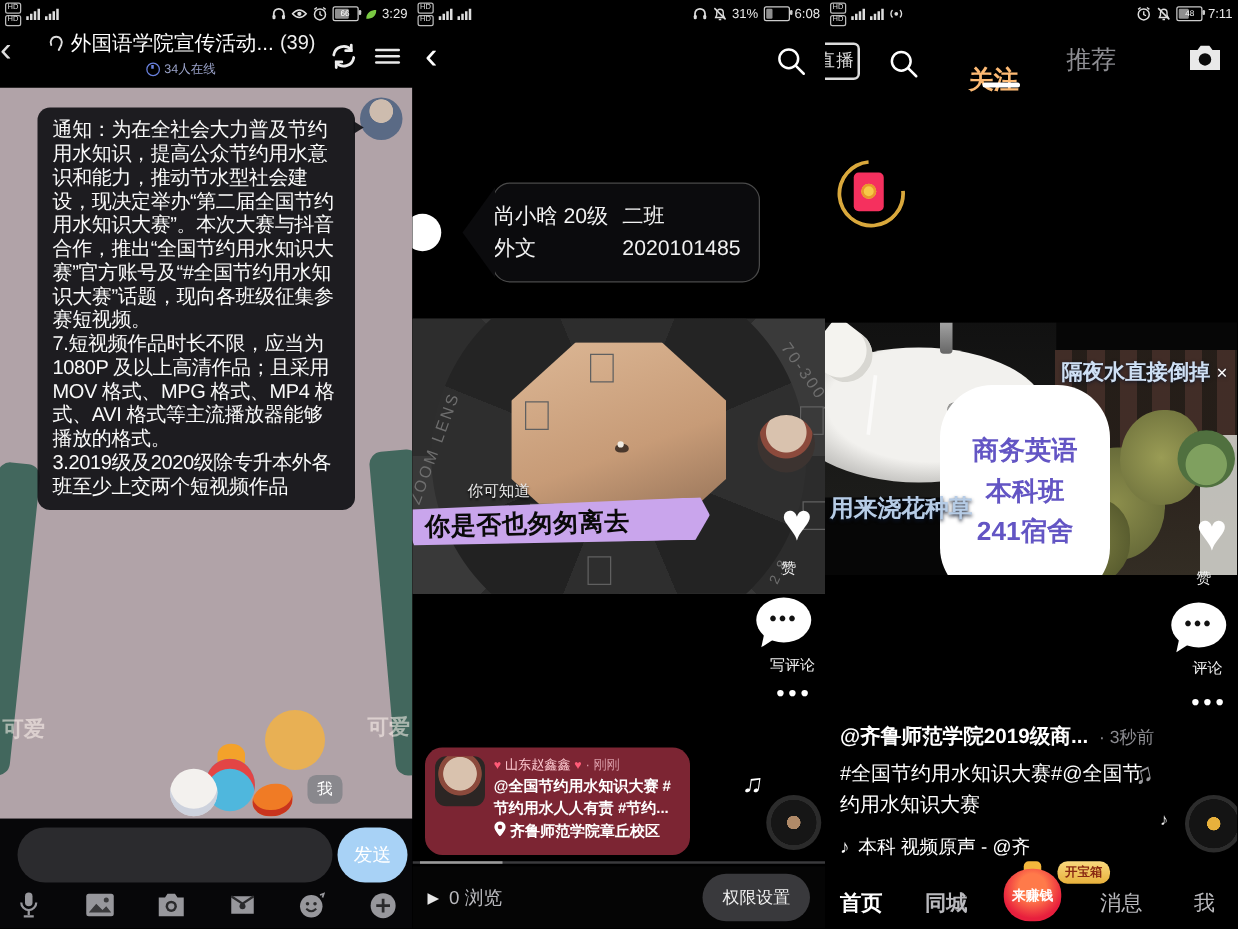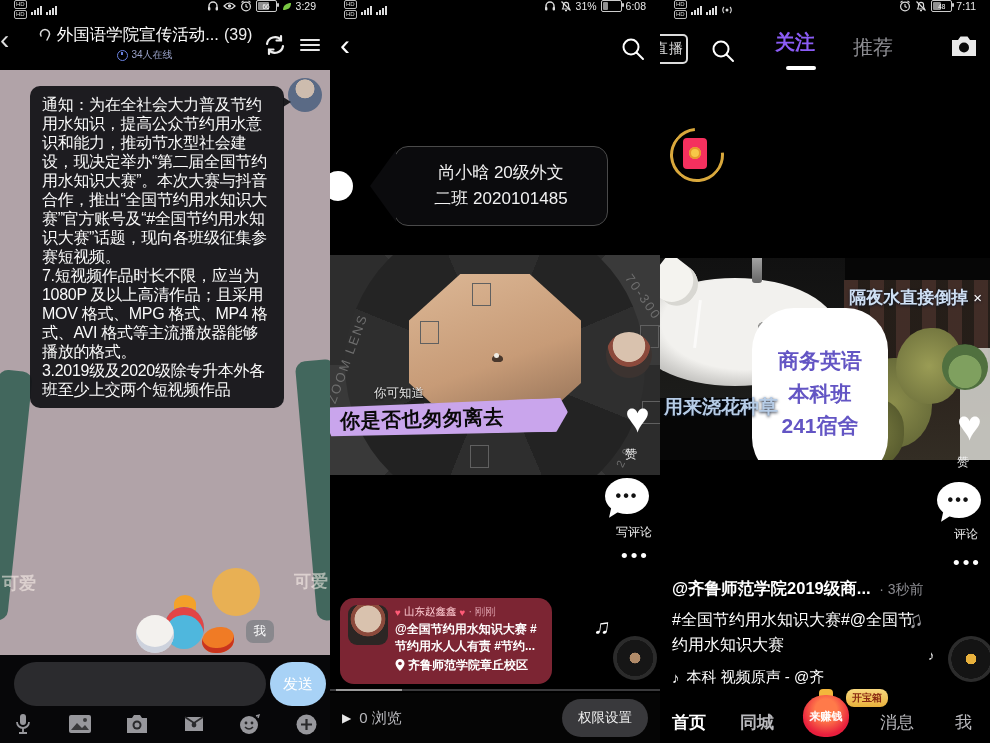--- a/index.html
+++ b/index.html
@@ -2,21 +2,21 @@
 <html><head>
 <meta charset="utf-8">
 <style>
   html,body{margin:0;padding:0;background:#000;}
   body{font-family:"Liberation Sans",sans-serif;-webkit-font-smoothing:antialiased;}
   .app{width:990px;height:743px;display:flex;overflow:hidden;background:#000;}
   .panel{position:relative;width:330px;height:743px;flex:none;background:#000;overflow:hidden;}
 
   
   .sbar{position:absolute;top:0;left:0;right:0;height:22px;background:#000;color:#e8e8e8;
-        display:flex;align-items:flex-start;justify-content:space-between;padding:0 14px;box-sizing:border-box;
+        display:flex;align-items:center;justify-content:space-between;padding:0 4px;box-sizing:border-box;
         font-size:10.5px;z-index:30;}
   .grp{display:flex;align-items:center;gap:4px;}
   .hdcol{display:flex;flex-direction:column;gap:1px;}
   .hd{font-size:6px;font-style:normal;border:1px solid #bbb;border-radius:2px;padding:0 1px;line-height:7px;color:#ddd;}
   .bars{display:flex;align-items:flex-end;gap:1px;height:10px;}
   .bars i{width:2px;background:#ddd;display:block;}
   .batt{width:19px;height:10px;border:1px solid #ccc;border-radius:2px;position:relative;
         display:flex;align-items:center;justify-content:center;font-size:6.5px;color:#fff;}
   .batt::after{content:"";position:absolute;right:-3px;top:2px;width:2px;height:4px;background:#ccc;border-radius:1px;}
   .batt .fill{position:absolute;left:1px;top:1px;bottom:1px;background:#8f8f8f;z-index:-1;border-radius:1px;}
@@ -63,21 +63,21 @@
   .sendbtn{position:absolute;right:4px;top:7px;width:56px;height:44px;background:#a8d2f6;border:none;
            border-radius:22px;color:#fff;font-size:15px;display:flex;align-items:center;justify-content:center;}
   .toolrow{position:absolute;left:0;right:0;bottom:4px;height:30px;display:flex;align-items:center;
            justify-content:space-between;padding:0 12px;}
 
   
   .mback{position:absolute;left:10px;top:30px;color:#fff;font-size:30px;font-weight:300;z-index:20;line-height:30px;}
   .msearch{position:absolute;right:14px;top:36px;z-index:20;}
   .wdot{position:absolute;left:-7px;top:171px;width:30px;height:30px;background:#fff;border-radius:50%;}
   .tag{position:absolute;left:64px;top:146px;width:212px;height:78px;background:#0b0b0d;border:1.5px solid #4a4a4a;
-       border-radius:14px;display:flex;flex-direction:column;align-items:center;justify-content:center;
+       border-radius:14px;display:flex;flex-direction:row;align-items:center;justify-content:center;
        color:#f2f2f2;font-size:17px;line-height:1.55;z-index:5;}
   .tag::after{content:"";position:absolute;left:-25px;top:50%;transform:translateY(-50%);width:0;height:0;
        border-top:36px solid transparent;border-bottom:36px solid transparent;border-right:26px solid #0b0b0d;}
   .vid2{position:absolute;left:0;right:0;top:255px;height:220px;background:#4a4a4a;overflow:hidden;}
   .ring1{position:absolute;left:50%;top:50%;width:430px;height:430px;transform:translate(-50%,-50%);border-radius:50%;
        background:conic-gradient(#2c2c2c 0 45deg,#3a3a3a 45deg 90deg,#2c2c2c 90deg 135deg,#383838 135deg 180deg,#2b2b2b 180deg 225deg,#393939 225deg 270deg,#2d2d2d 270deg 315deg,#373737 315deg 360deg);}
   .ring2{position:absolute;left:50%;top:50%;width:300px;height:300px;transform:translate(-50%,-50%) rotate(22deg);border-radius:50%;
        background:conic-gradient(#242424 0 45deg,#2f2f2f 45deg 90deg,#232323 90deg 135deg,#2e2e2e 135deg 180deg,#222 180deg 225deg,#2e2e2e 225deg 270deg,#242424 270deg 315deg,#2d2d2d 315deg 360deg);}
   .octa{position:absolute;left:50%;top:44%;width:172px;height:156px;transform:translate(-50%,-50%);
        clip-path:polygon(30% 0,70% 0,100% 30%,100% 70%,70% 100%,30% 100%,0 70%,0 30%);
@@ -102,38 +102,38 @@
   .moredots{position:absolute;color:#fff;font-size:19px;letter-spacing:3px;z-index:8;}
   .card{position:absolute;left:10px;top:598px;width:212px;height:86px;background:#7c2533;border-radius:14px;
        display:flex;gap:7px;padding:7px 8px;box-sizing:border-box;z-index:8;}
   .card-av{width:40px;height:40px;border-radius:9px;flex:none;
        background:radial-gradient(circle at 50% 35%,#d9c2ae 0 40%,#8c4a3c 42% 52%,#2c2624 54% 100%);}
   .card-col{display:flex;flex-direction:column;color:#fff;min-width:0;}
   .card-name{font-size:10.5px;color:#ffccd3;white-space:nowrap;display:flex;gap:3px;align-items:center;}
   .card-name .hh{color:#ff5b77;font-size:10px;}
   .card-name .tm{color:#d89aa6;}
   .card-cap{font-size:12px;font-weight:bold;line-height:1.4;margin-top:2px;}
-  .card-loc{font-size:12px;font-weight:bold;margin-top:2px;display:flex;align-items:center;gap:3px;white-space:nowrap;}
+  .card-loc{font-size:12px;font-weight:bold;margin-top:2px;display:flex;gap:3px;white-space:nowrap;}
   .note2{position:absolute;left:264px;top:614px;color:#fff;font-size:22px;transform:rotate(8deg);z-index:8;}
   .vinyl{position:absolute;left:283px;top:636px;width:44px;height:44px;border-radius:50%;z-index:8;
        background:radial-gradient(circle,#b08a68 0 17%,#161616 18% 58%,#2b2b2b 59% 75%,#151515 76% 100%);}
   .prog{position:absolute;left:0;right:0;top:689px;height:2px;background:#3a3a3c;}
   .prog::before{content:"";position:absolute;left:6px;top:0;width:66px;height:2px;background:#9a9a9a;}
   .mbot{position:absolute;left:0;right:0;bottom:0;height:50px;background:#050505;display:flex;
        align-items:center;justify-content:space-between;padding:0 12px;box-sizing:border-box;}
   .views{display:flex;align-items:center;gap:8px;color:#b9b9bd;font-size:15px;}
   .views .tri{color:#e8e8e8;font-size:12px;}
   .permbtn{background:#39393c;border:none;color:#f0f0f0;font-size:13.5px;border-radius:19px;padding:10px 16px;}
 
   
   .rtabs{position:absolute;top:22px;left:0;right:0;height:54px;background:#000;z-index:20;}
   .liveico{position:absolute;left:-10px;top:12px;width:34px;height:26px;border:2px solid #dcdcdc;border-radius:5px;
        color:#dcdcdc;font-size:14px;display:flex;align-items:center;justify-content:center;letter-spacing:1px;}
   .rsearch{position:absolute;left:50px;top:16px;}
-  .tab-follow{position:absolute;left:115px;top:7px;color:#8b5cf6;font-size:20px;font-weight:bold;}
+  .tab-follow{position:absolute;left:115px;top:28px;color:#fdba74;font-size:20px;font-weight:bold;}
   .tab-under{position:absolute;left:126px;top:44px;width:30px;height:3.5px;background:#fff;border-radius:2px;}
   .tab-reco{position:absolute;left:193px;top:12px;color:#8e8e93;font-size:20px;}
   .rcam{position:absolute;right:12px;top:12px;}
   .redenv{position:absolute;left:8px;top:126px;width:58px;height:58px;z-index:10;}
   .redenv .ringg{position:absolute;left:2px;top:2px;width:48px;height:48px;border-radius:50%;
        border:3px solid #d9a83c;border-top-color:transparent;transform:rotate(40deg);}
   .redenv .env{position:absolute;left:15px;top:12px;width:24px;height:31px;background:#f5305e;border-radius:4px;}
   .redenv .env::after{content:"";position:absolute;left:6px;top:9px;width:12px;height:12px;border-radius:50%;
        background:#f7c948;box-shadow:inset 0 0 0 2px #e8972c;}
   .vidr{position:absolute;left:0;right:0;top:258px;height:202px;background:#060606;overflow:hidden;}

